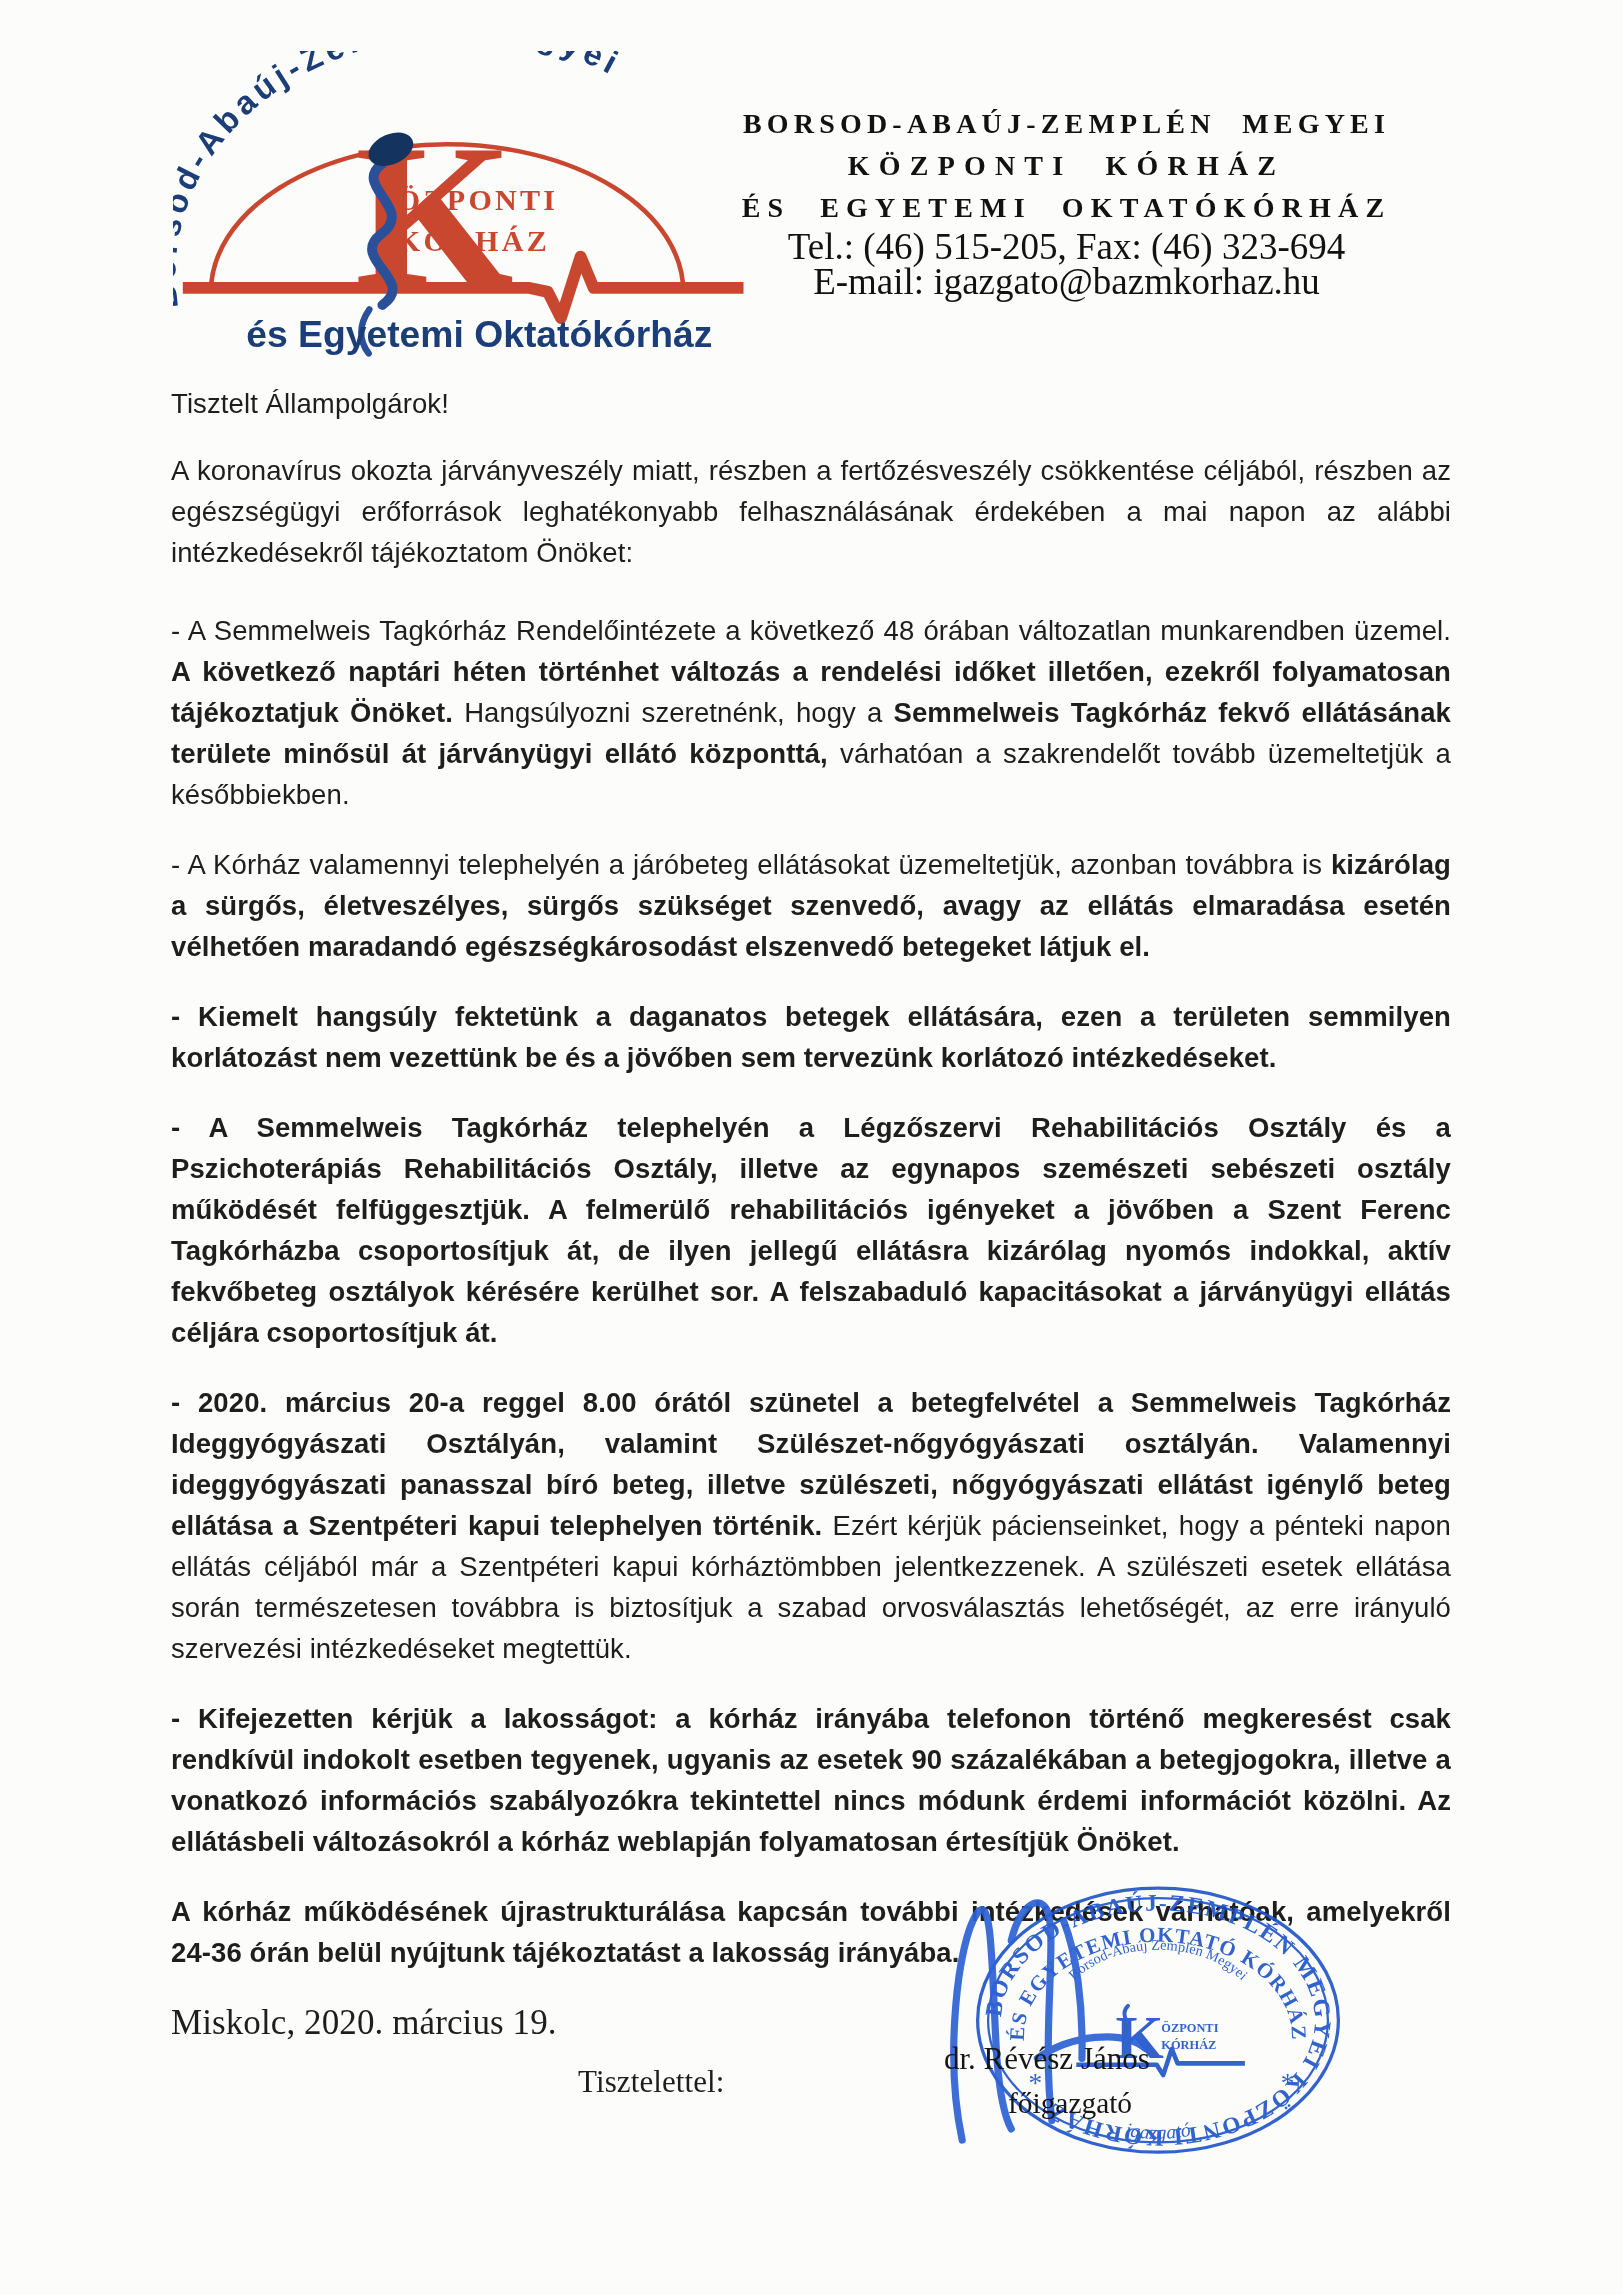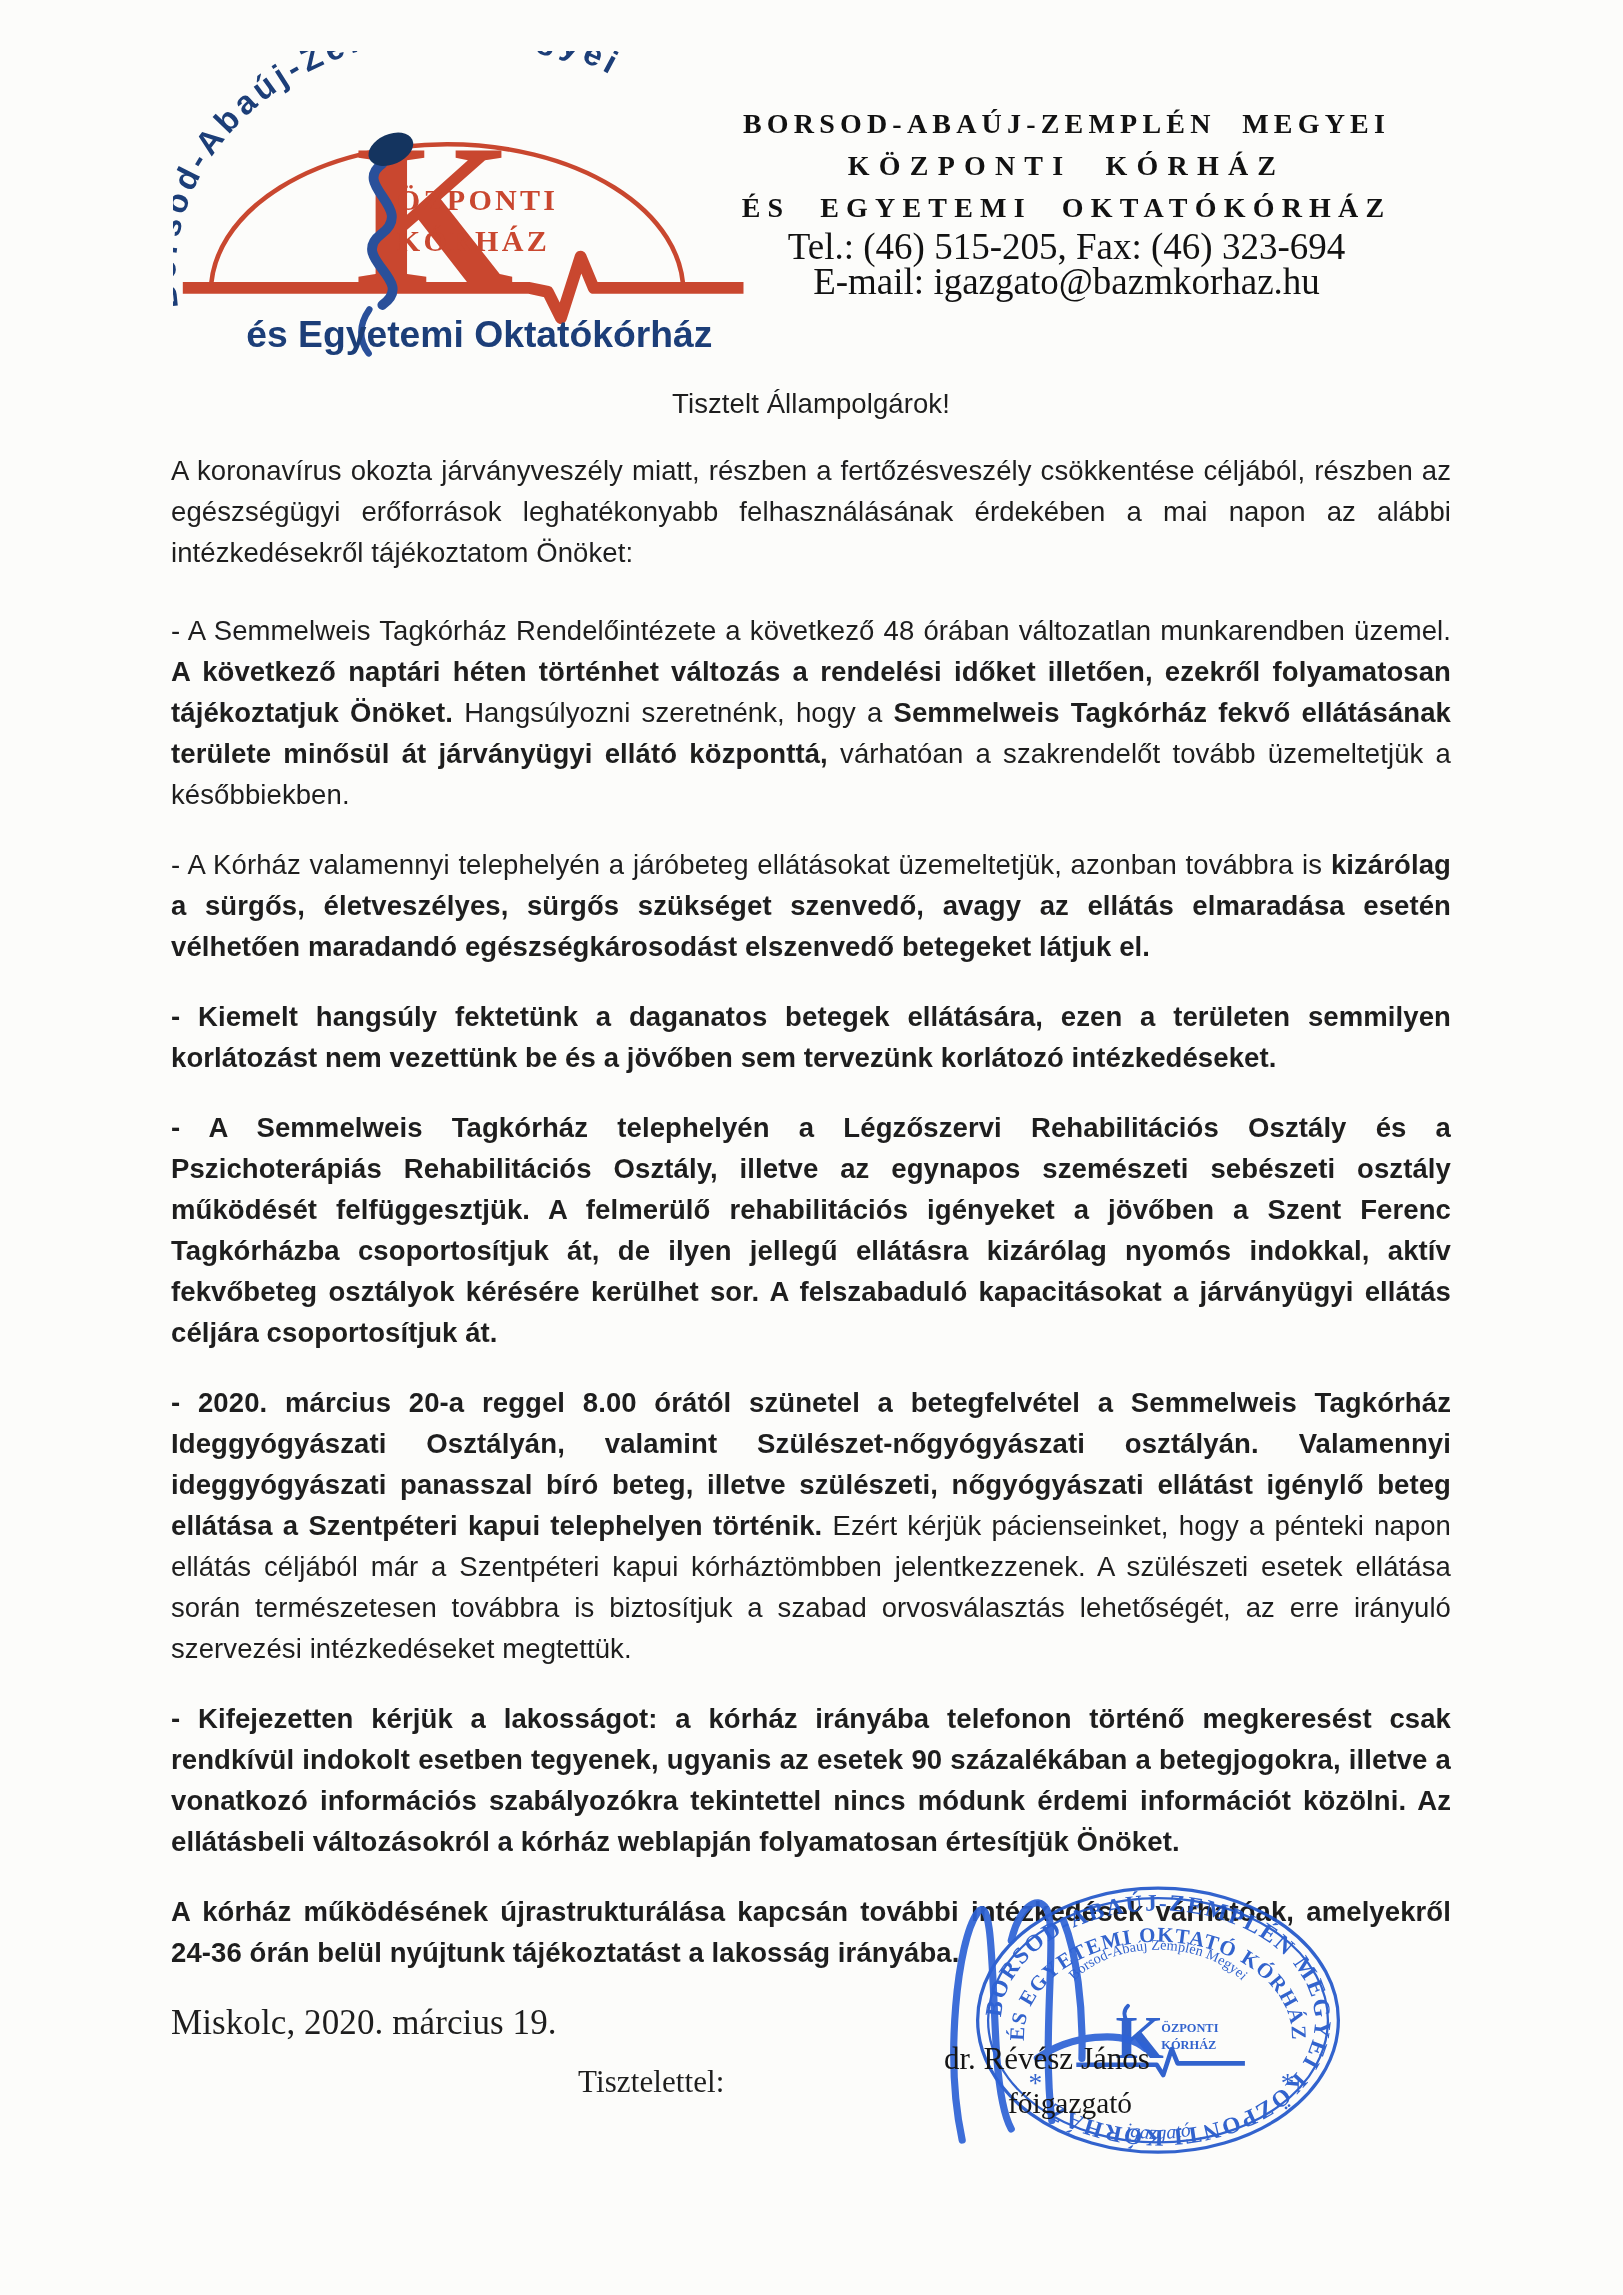--- a/index.html
+++ b/index.html
@@ -12,21 +12,21 @@
   .org-caps{font-weight:bold;font-size:28px;line-height:42px;}
   .ls1{letter-spacing:5.2px;word-spacing:14.4px;}
   .ls2{letter-spacing:9.2px;word-spacing:17px;}
   .ls3{letter-spacing:7.2px;word-spacing:15.7px;}
   .org-addr{font-style:italic;font-weight:bold;font-size:27.5px;line-height:35px;margin-top:3.9px;}
   .org-tel,.org-mail{font-size:37px;line-height:35px;}
   
   .letter{position:absolute;left:171px;top:383px;width:1280px;
           font-size:27.5px;line-height:41px;letter-spacing:0.1px;text-align:justify;}
   .letter p{margin:0 0 29px 0;}
-  .salutation{margin-bottom:26px !important;text-align:center;}
+  .salutation{margin-bottom:26px !important;text-align:left;}
   .intro{margin-bottom:37px !important;}
   .b{font-weight:bold;}
   .closing-date{font-family:"Liberation Serif",serif;font-size:35px;text-align:left;
                 margin-top:3.9px;margin-bottom:18.3px !important;}
   .regards{font-family:"Liberation Serif",serif;font-size:31px;text-align:left;
            padding-left:407px;}
   
   .stamp-svg{position:absolute;left:968px;top:1883px;width:380px;height:281px;opacity:.9;}
   .sig-strokes{position:absolute;left:913px;top:1862px;width:275px;height:301px;opacity:.92;}
   .signer{position:absolute;left:944px;top:2040px;width:406px;

